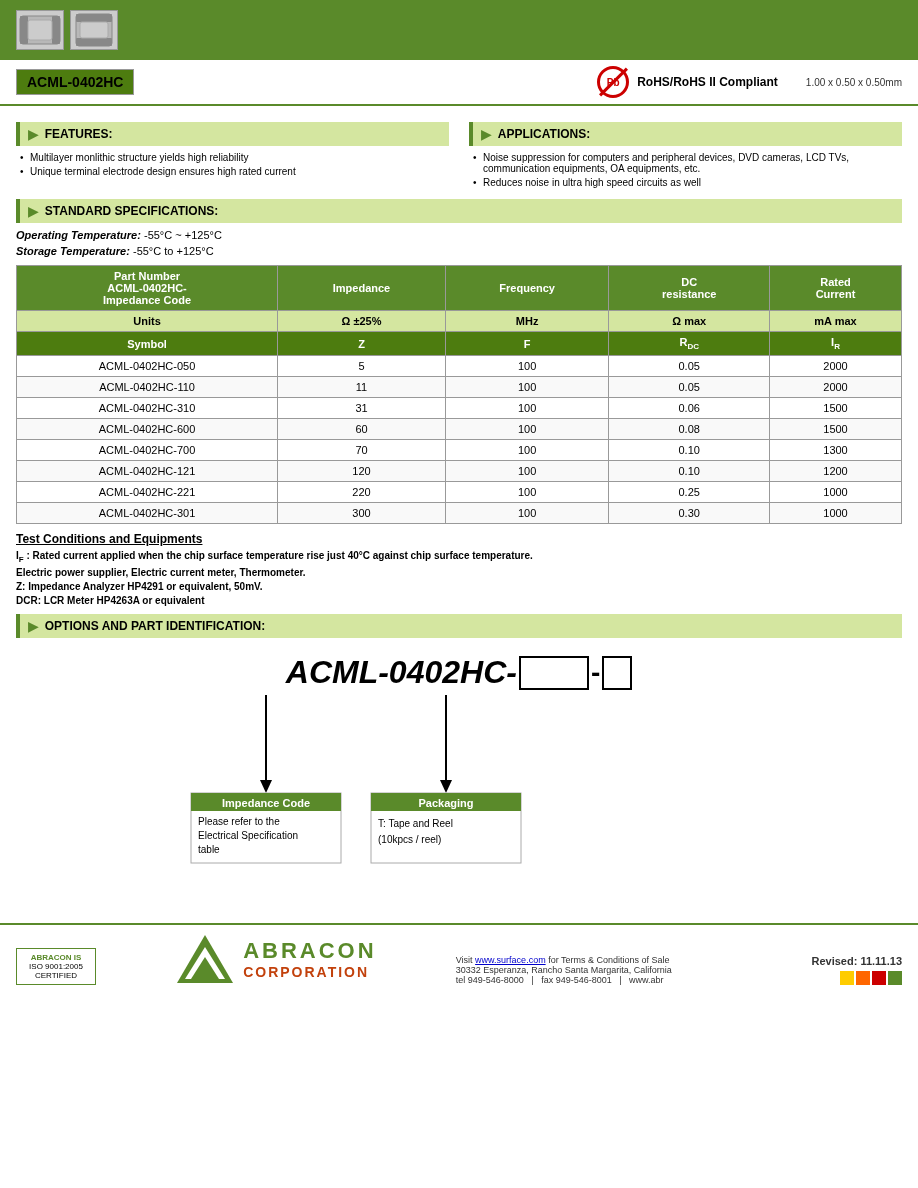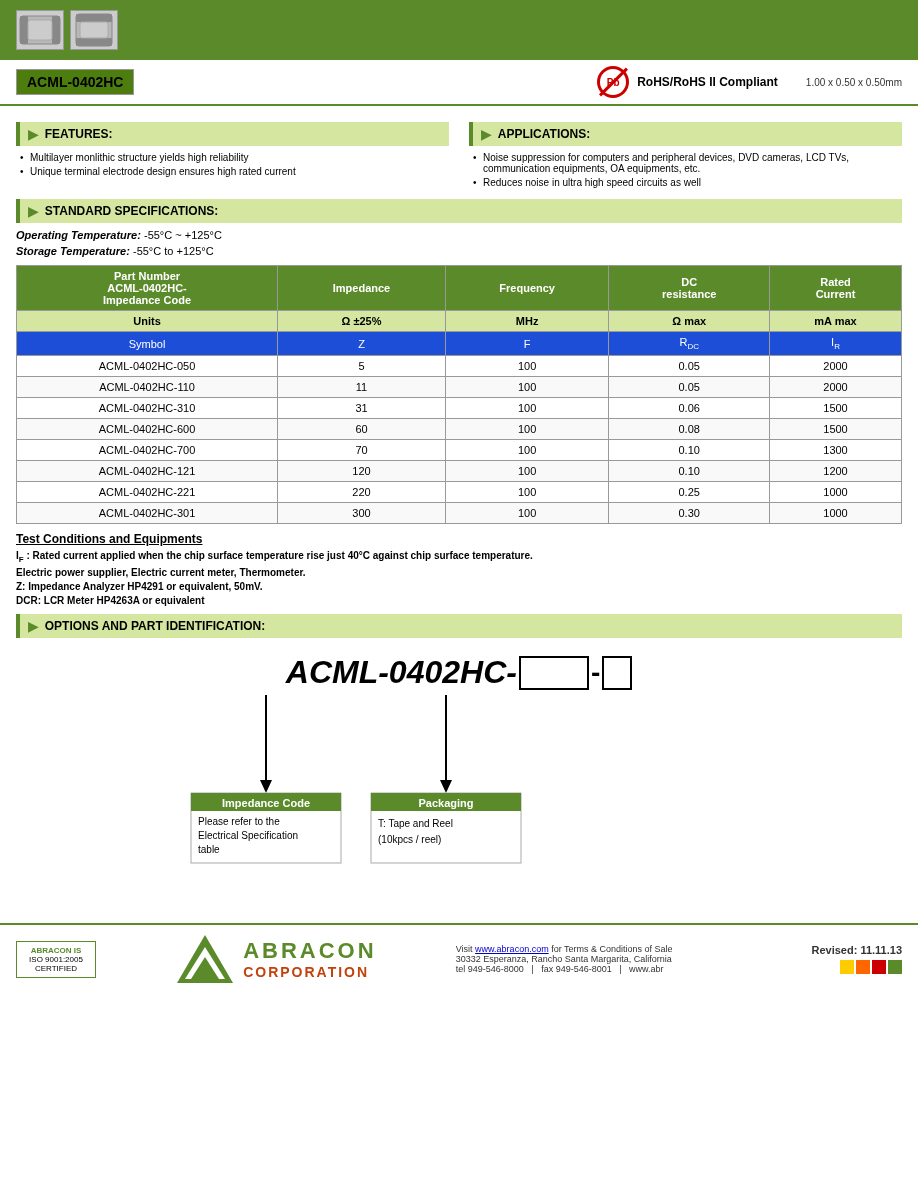--- a/index.html
+++ b/index.html
@@ -170,23 +170,23 @@
     .spec-table .green-header {
       background: #5a8a2a;
       color: #fff;
       font-weight: bold;
     }
     .spec-table .light-green {
       background: #d4e6a0;
       font-weight: bold;
     }
     .spec-table .medium-green {
-      background: #1d4ed8;
+      background: #4d7c0f;
       color: #fff;
-      font-weight: normal;
+      font-weight: bold;
     }
     .spec-table .data-row td {
       background: #fff;
     }
     .spec-table .data-row:nth-child(even) td {
       background: #f9f9f9;
     }
 
     
     .test-conditions {
@@ -218,21 +218,21 @@
     .part-id-dash {
       font-size: 28px;
       font-weight: bold;
     }
 
     
     .footer {
       margin-top: 20px;
       border-top: 2px solid #5a8a2a;
       display: flex;
-      align-items: center;
+      align-items: flex-end;
       padding: 8px 16px;
       gap: 4px;
       background: #fff;
     }
     .footer-cert {
       border: 1px solid #5a8a2a;
       padding: 4px;
       font-size: 8px;
       min-width: 80px;
       text-align: center;
@@ -513,21 +513,21 @@
     </svg>
     <div class="logo-text-block">
       <div class="logo-abracon">ABRACON</div>
       <div class="logo-corporation">CORPORATION</div>
     </div>
   </div>
 
   <div class="footer-info">
     <div>
       <span>Visit</span>
-      <span style="text-decoration:underline; color:#0000cc;">www.abracon.com</span>
+      <span style="text-decoration:underline; color:#0000cc;">www.surface.com</span>
       <span>for Terms &amp; Conditions of Sale</span>
     </div>
     <div>30332 Esperanza, Rancho Santa Margarita, California</div>
     <div>
       <span>tel 949-546-8000</span>
       &nbsp;&nbsp;|&nbsp;&nbsp;
       <span>fax 949-546-8001</span>
       &nbsp;&nbsp;|&nbsp;&nbsp;
       <span>www.abr</span>
     </div>

